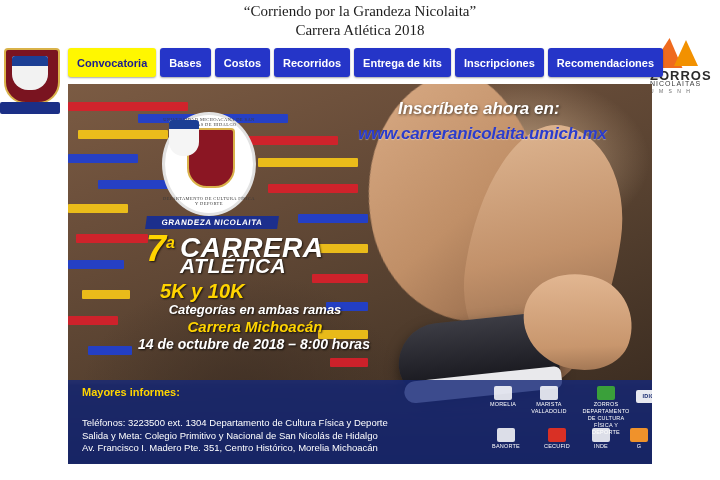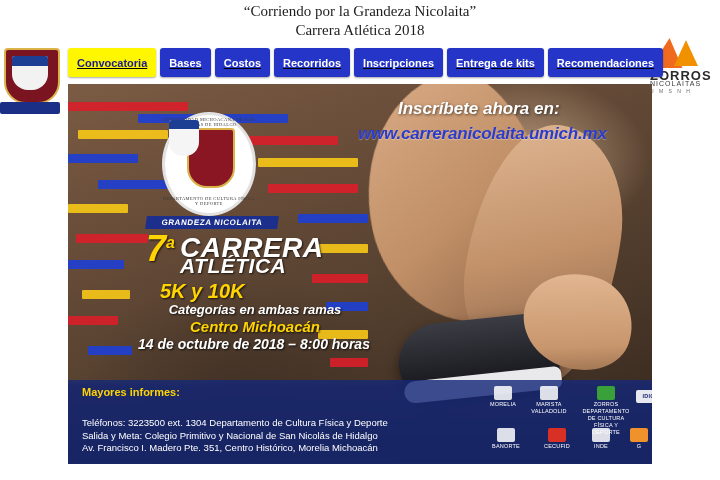--- a/index.html
+++ b/index.html
@@ -39,21 +39,20 @@
   
   .navbar {
     position: absolute;
     top: 48px;
     left: 68px;
     width: 584px;
     height: 29px;
     display: flex;
     align-items: stretch;
     gap: 4px;
-    text-decoration: underline;
   }
   .nav-item {
     flex: 0 0 auto;
     background: #2535c8;
     color: #ffffff;
     font-size: 11px;
     font-weight: bold;
     display: flex;
     align-items: center;
     justify-content: center;
@@ -518,22 +517,22 @@
     <div class="zorros-text">ZORROS</div>
     <div class="zorros-sub">NICOLAITAS</div>
     <div class="zorros-sub2">U M S N H</div>
   </div>
 
   <div class="navbar">
     <div class="nav-item active">Convocatoria</div>
     <div class="nav-item">Bases</div>
     <div class="nav-item">Costos</div>
     <div class="nav-item">Recorridos</div>
+    <div class="nav-item">Entrega de kits</div>
     <div class="nav-item">Inscripciones</div>
-    <div class="nav-item">Entrega de kits</div>
     <div class="nav-item">Recomendaciones</div>
   </div>
 
   <div class="poster">
     <div class="photo"></div>
     <div class="photo-leg"></div>
     <div class="photo-leg2"></div>
     <div class="photo-ground"></div>
     <div class="photo-shoe"></div>
     <div class="photo-shoe-sole"></div>
@@ -574,21 +573,21 @@
     <div class="grandeza-ribbon">GRANDEZA NICOLAITA</div>
 
     <div class="big-seven">
       <span>7</span><sup>a</sup>
     </div>
     <div class="carrera-word">CARRERA</div>
     <div class="atletica-word">ATLÉTICA</div>
 
     <div class="dist-line">5K y 10K</div>
     <div class="cat-line">Categorías en ambas ramas</div>
-    <div class="city-line">Centro Michoacán</div>
+    <div class="city-line">Carrera Michoacán</div>
     <div class="date-line">14 de octubre de 2018 – 8:00 horas</div>
 
     <div class="inscribe">Inscríbete ahora en:</div>
     <div class="site-url">www.carreranicolaita.umich.mx</div>
 
     <div class="bottom-panel"></div>
 
     <div class="info">
       <div class="title">Mayores informes:</div>
       <div class="row">Teléfonos: 3223500 ext. 1304 Departamento de Cultura Física y Deporte</div>

